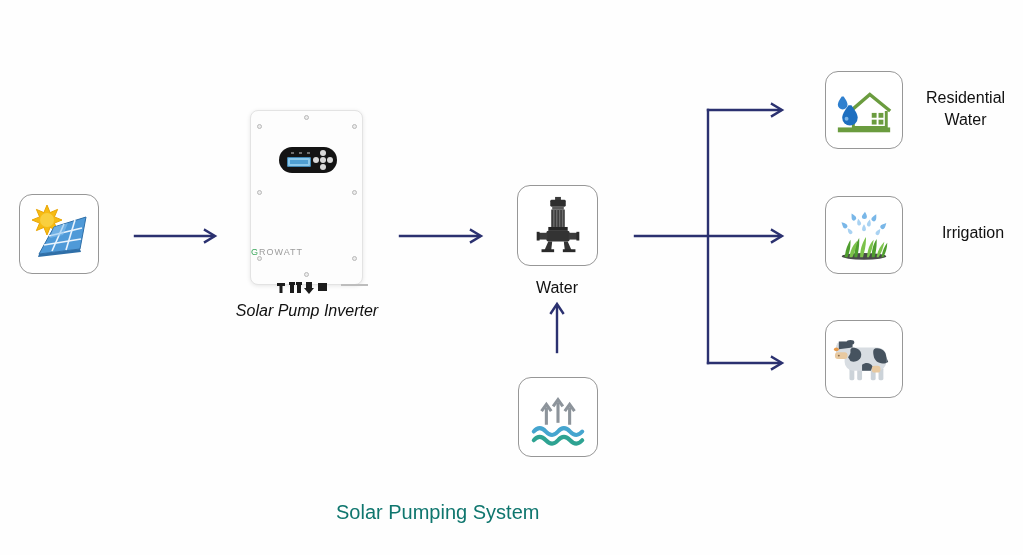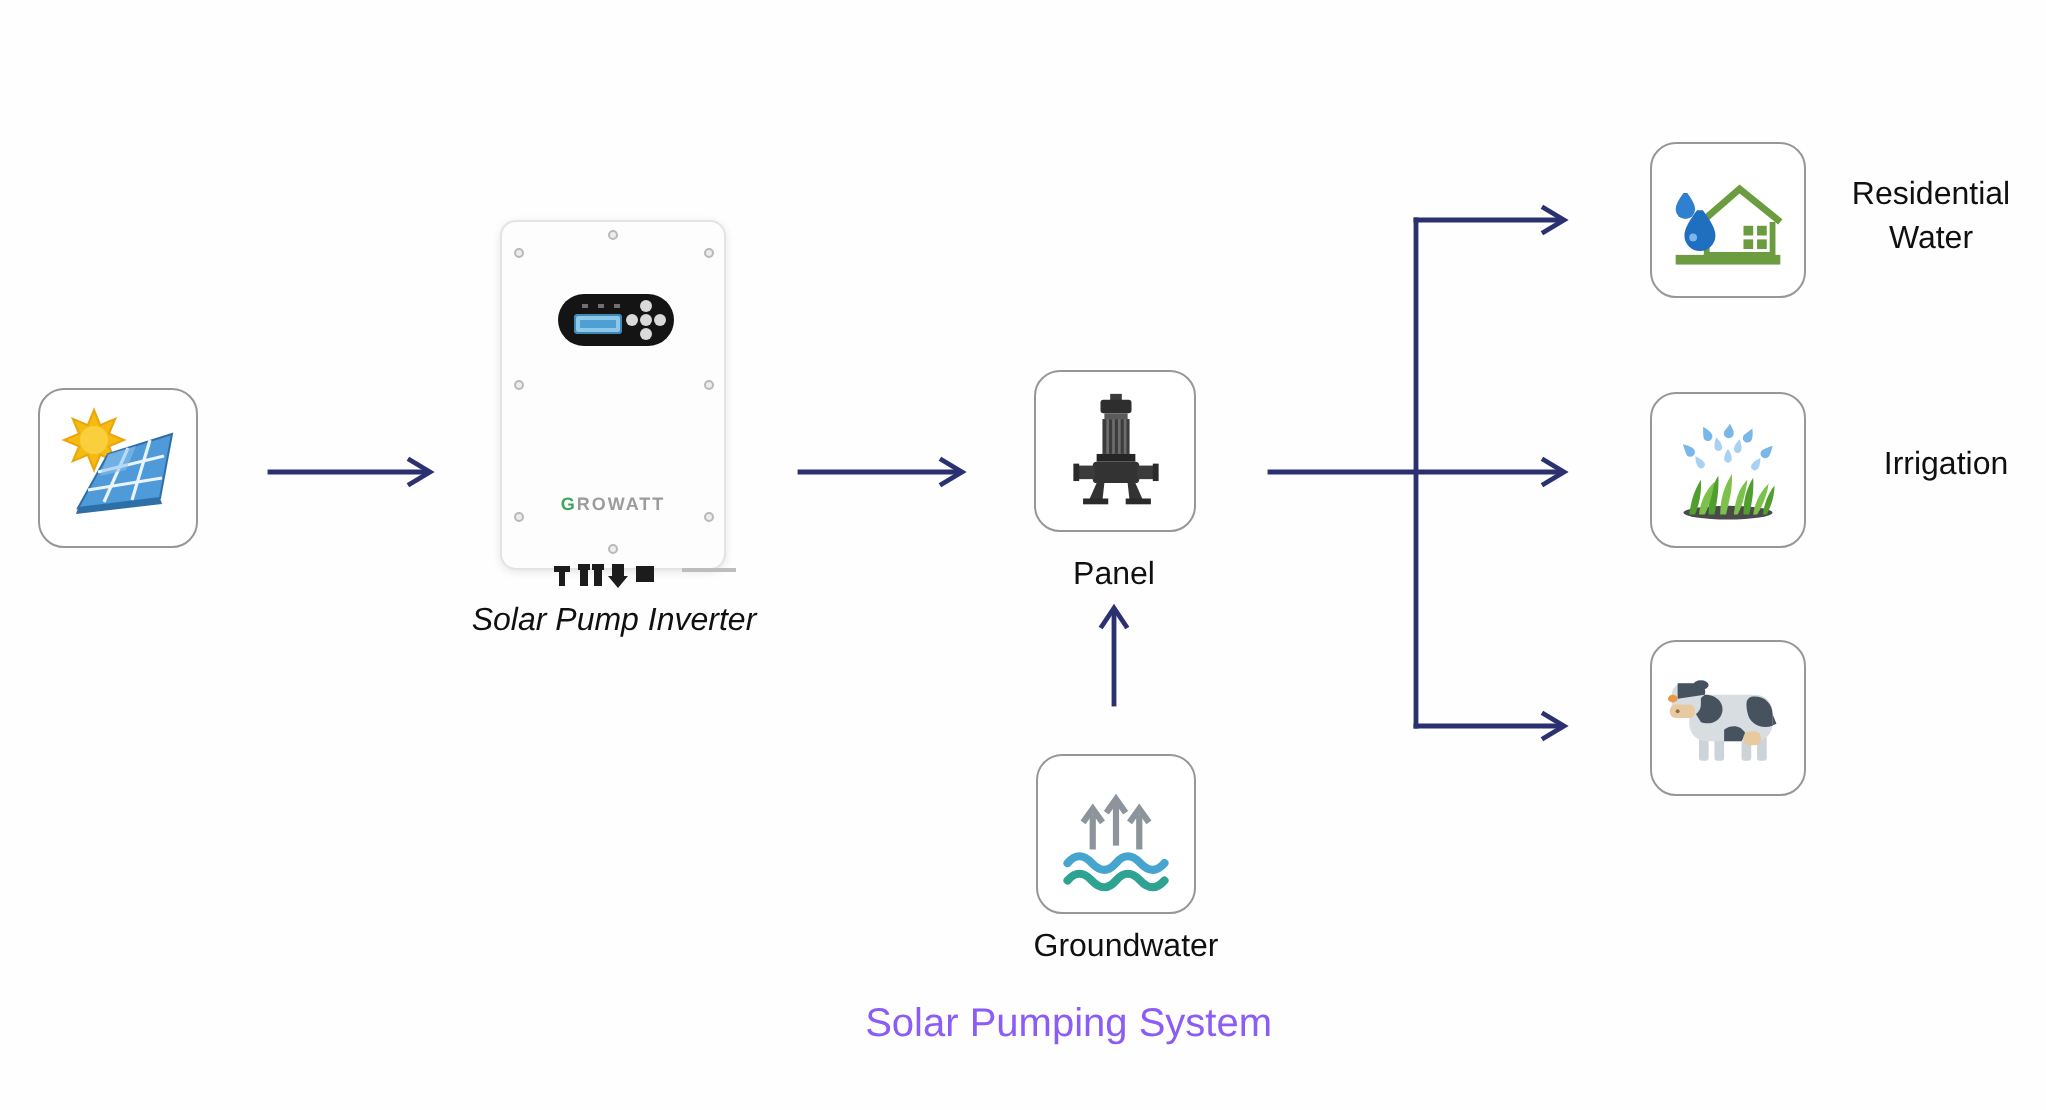--- a/index.html
+++ b/index.html
@@ -34,29 +34,29 @@
     background:#141414;border-radius:13px;
   }
   .inv-led{position:absolute;width:3px;height:2px;background:#6f6f6f;top:5px;}
   #inv-lcd{
     position:absolute;left:8px;top:10px;width:24px;height:10px;border-radius:2px;
     background:#8cc8ea;box-shadow:inset 0 0 0 1px #3f87b5;
   }
   #inv-lcd::after{content:"";position:absolute;left:3px;top:3px;width:18px;height:4px;background:#4f9fd2;}
   .dpad-dot{position:absolute;width:6px;height:6px;border-radius:50%;background:#d9d9d9;}
   #inv-logo{
-    position:absolute;left:0;right:0;top:136px;text-align:center;
-    font-size:9px;font-weight:bold;letter-spacing:1px;
+    position:absolute;left:0;right:0;top:136px;
+    font-size:9px;font-weight:normal;letter-spacing:1px;
   }
   #inv-logo .g{color:#3aa65a;}
   #inv-logo .rest{color:#9c9c9c;}
   #inv-bracket{position:absolute;left:90px;top:173px;width:27px;height:2px;background:#bdbdbd;}
   #title{
-    position:absolute;left:336px;top:501px;width:300px;text-align:right;
-    font-size:20px;color:#8b5cf6;
+    position:absolute;left:336px;top:501px;width:300px;text-align:left;
+    font-size:20px;color:#0f766e;
   }
 </style>
 </head>
 <body>
 
 <div id="stage">
 
   <svg id="connectors" width="1023" height="555" viewBox="0 0 1023 555">
     <g fill="none" stroke-width="2.4" stroke-linecap="square" stroke="#2b3170">
 
@@ -155,37 +155,36 @@
       <rect x="12" y="39" width="9" height="7" fill="#3b3b3b"></rect>
       <rect x="10" y="38" width="3" height="9" fill="#2a2a2a"></rect>
       <rect x="43" y="39" width="9" height="7" fill="#3b3b3b"></rect>
       <rect x="51" y="38" width="3" height="9" fill="#2a2a2a"></rect>
       <polygon points="22,48 18,57 25,57 26,48" fill="#333333"></polygon>
       <polygon points="38,48 39,57 46,57 42,48" fill="#333333"></polygon>
       <rect x="15" y="56" width="13" height="3" fill="#2a2a2a"></rect>
       <rect x="37" y="56" width="13" height="3" fill="#2a2a2a"></rect>
     </svg>
   </div>
-  <div class="node-label" style="left:507px;top:277px;width:100px;">Panel</div>
+  <div class="node-label" style="left:507px;top:277px;width:100px;">Water</div>
 
   <div class="node-box" style="left:518px;top:377px;width:80px;height:80px;">
     <svg width="62" height="62" viewBox="0 0 64 64">
       <g stroke="#8d949b" stroke-width="3.2" fill="none">
         <line x1="20" y1="40" x2="20" y2="22"></line>
           <polyline points="15,26 20,19 25,26" fill="none"></polyline>
         <line x1="32" y1="38" x2="32" y2="17"></line>
           <polyline points="27,21 32,14 37,21" fill="none"></polyline>
         <line x1="44" y1="40" x2="44" y2="22"></line>
           <polyline points="39,26 44,19 49,26" fill="none"></polyline>
       </g>
       <path d="M7 47 q 6 -7 12.5 0 t 12.5 0 t 12.5 0 t 12.5 0" stroke="#45a5cf" stroke-width="4.2" fill="none" stroke-linecap="round"></path>
       <path d="M7 56 q 6 -7 12.5 0 t 12.5 0 t 12.5 0 t 12.5 0" stroke="#2ea392" stroke-width="4.2" fill="none" stroke-linecap="round"></path>
     </svg>
   </div>
-  <div class="node-label" style="left:503px;top:463px;width:120px;">Groundwater</div>
 
   <div class="node-box" style="left:825px;top:71px;width:78px;height:78px;">
     <svg width="62" height="62" viewBox="0 0 64 64">
       <rect x="5" y="50" width="54" height="5" fill="#6b9c3f"></rect>
       <polyline points="16,35 38,16 59,33" fill="none" stroke="#6b9c3f" stroke-width="3.5"></polyline>
       <polyline points="21,35 21,50 55,50 55,33" fill="#ffffff" stroke="#6b9c3f" stroke-width="3"></polyline>
       <g fill="#6b9c3f">
         <rect x="40" y="35" width="5" height="5"></rect>
           <rect x="47" y="35" width="5" height="5"></rect>
         <rect x="40" y="42" width="5" height="5"></rect>

